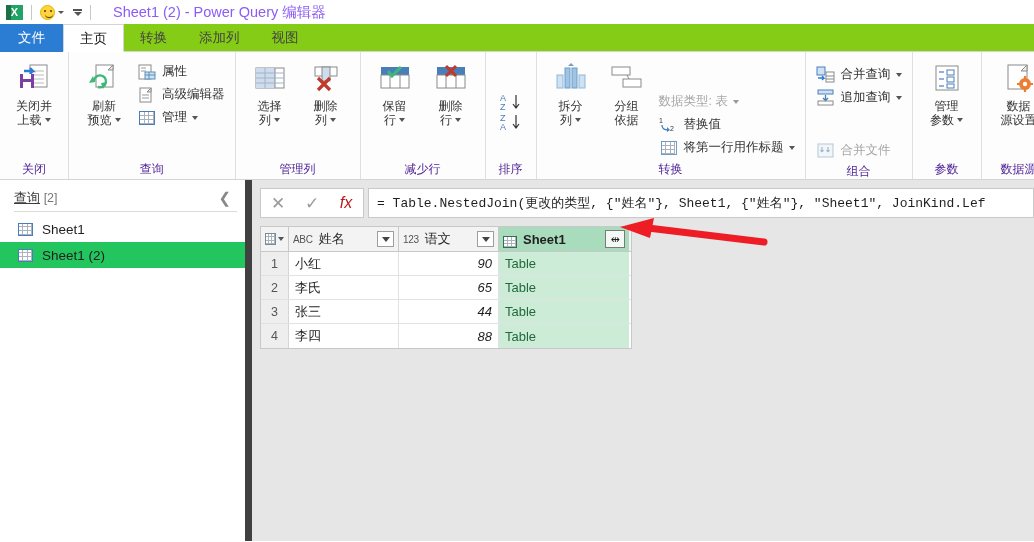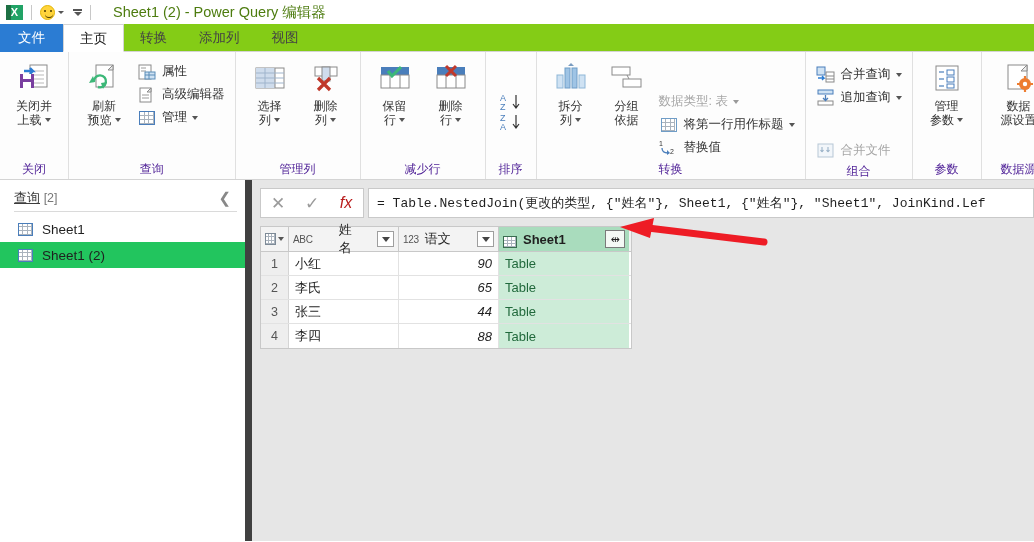--- a/index.html
+++ b/index.html
@@ -20,21 +20,21 @@
   .tb-sep { width:1px; height:15px; background:#c8c8c8; margin:0 8px; }
   .smiley { width:15px; height:15px; border-radius:50%; background:#ffd43b; position:relative; border:1px solid #e3b504;}
   .smiley::before { content:""; position:absolute; left:3px; top:4px; width:2px; height:2px; background:#4a3a00; border-radius:50%;
                     box-shadow:6px 0 0 #4a3a00; }
   .smiley::after { content:""; position:absolute; left:3.5px; top:7px; width:8px; height:4px;
                    border-bottom:1.5px solid #4a3a00; border-radius:0 0 8px 8px; }
   .caret-sm { width:0;height:0;border-left:3px solid transparent;border-right:3px solid transparent;border-top:3px solid #555;margin-left:3px;}
   .qat-arrow { margin-left:9px; display:flex; flex-direction:column; align-items:center; }
   .qat-arrow .l1 { width:9px;height:2px;background:#555; }
   .qat-arrow .l2 { width:0;height:0;border-left:4px solid transparent;border-right:4px solid transparent;border-top:4px solid #555;margin-top:1px;}
-  .win-title { margin-left:14px; font-size:14.5px; color:#4d7c0f; white-space:nowrap; }
+  .win-title { margin-left:14px; font-size:14.5px; color:#8b5cf6; white-space:nowrap; }
 
   
   .tabstrip { height:28px; background:#84cc16; display:flex; align-items:flex-end; position:relative; }
   .tabstrip::after { content:""; position:absolute; left:0; right:0; bottom:0; height:1px; background:#d4d4d4; }
   .tab { height:28px; line-height:28px; padding:0 16px; font-size:13.5px; color:#444; position:relative; z-index:2; white-space:nowrap;}
   .tab.file { background:#2b7cd3; color:#fff; padding:0 18px; }
   .tab.active { background:#fff; border:1px solid #d4d4d4; border-bottom:1px solid #fff; color:#222; }
 
   
   .ribbon { height:128px; background:#fdfdfd; border-bottom:1px solid #d4d4d4; display:flex; position:relative; overflow:hidden;}
@@ -78,21 +78,21 @@
   .finput { flex:1; height:30px; background:#fff; border:1px solid #c9c9c9; margin-left:4px; margin-right:0;
             display:flex; align-items:center; padding:0 8px; overflow:hidden; white-space:nowrap;
             font-family:"Liberation Mono","DejaVu Sans Mono",monospace; font-size:13px; color:#1f1f1f;}
 
   
   .gridwrap { padding-left:0; }
   .dgrid { margin-left:8px; width:372px; border:1px solid #c8c8c8; border-top:none; background:#fff; }
   .dg-head { display:flex; height:26px; background:#f3f3f3; border-top:1px solid #c8c8c8; border-bottom:1px solid #c8c8c8;}
   .dg-head .cell { display:flex; align-items:center; border-right:1px solid #c8c8c8; padding:0 4px; height:100%; }
   .cell.corner { width:28px; justify-content:center; background:#f3f3f3;}
-  .cell.c-name { width:110px;gap:20px; }
+  .cell.c-name { width:110px; }
   .cell.c-score { width:100px; }
   .cell.c-table { width:130px; background:#a9dcbd; border-right:none; }
   .type-icon { font-size:10px; color:#555; margin-right:6px; white-space:nowrap; letter-spacing:-0.3px;}
   .hd-text { font-size:13px; color:#1f1f1f; flex:1; }
   .hd-text.bold { font-weight:bold; }
   .filt { width:17px; height:16px; border:1px solid #9e9e9e; background:#fff; display:flex; align-items:center; justify-content:center;}
   .filt i { width:0;height:0;border-left:4px solid transparent;border-right:4px solid transparent;border-top:5px solid #444; }
   .expand-btn { width:20px; height:18px; border:1px solid #7a7a7a; background:#f4f9f5; display:flex; align-items:center; justify-content:center;
                 font-size:11px; color:#1f1f1f; }
   .dg-row { display:flex; height:24px; border-bottom:1px solid #e2e2e2; }
@@ -348,45 +348,45 @@
           <div>依据</div>
         </div>
       </div>
       <div class="col-stack">
         <div class="small-btn disabled">
           <span>数据类型: 表</span>
           <span class="ddtri gray"></span>
         </div>
         <div class="small-btn">
           <span class="sic">
-            <span class="gridglyph" style="border-color:#6f9dc7">
-                <i></i>
-                <i></i>
-                <i></i>
-                <i></i>
-                <i></i>
-                <i></i>
-                <i></i>
-                <i></i>
-                <i></i>
-              </span>
-          </span>
-          <span>将第一行用作标题</span>
-          <span class="ddtri"></span>
-        </div>
-        <div class="small-btn">
-          <span class="sic">
             <svg width="20" height="17" viewBox="0 0 20 17">
               <text x="0" y="7" font-size="7" fill="#333" font-family="Liberation Sans,sans-serif">1</text>
               <text x="11" y="15" font-size="7" fill="#333" font-family="Liberation Sans,sans-serif">2</text>
               <path d="M3 9 q0 5 6 5" fill="none" stroke="#4a7ebb" stroke-width="1.3"></path>
               <path d="M8 11 l3 3 l-3 2 z" fill="#4a7ebb"></path>
             </svg>
           </span>
           <span>替换值</span>
+        </div>
+        <div class="small-btn">
+          <span class="sic">
+            <span class="gridglyph" style="border-color:#6f9dc7">
+                <i></i>
+                <i></i>
+                <i></i>
+                <i></i>
+                <i></i>
+                <i></i>
+                <i></i>
+                <i></i>
+                <i></i>
+              </span>
+          </span>
+          <span>将第一行用作标题</span>
+          <span class="ddtri"></span>
         </div>
       </div>
     </div>
     <div class="rg-label">转换</div>
   </div>
 
   <div class="rgroup">
     <div class="rg-items">
       <div class="col-stack" style="padding-top:6px;">
         <div class="small-btn">

